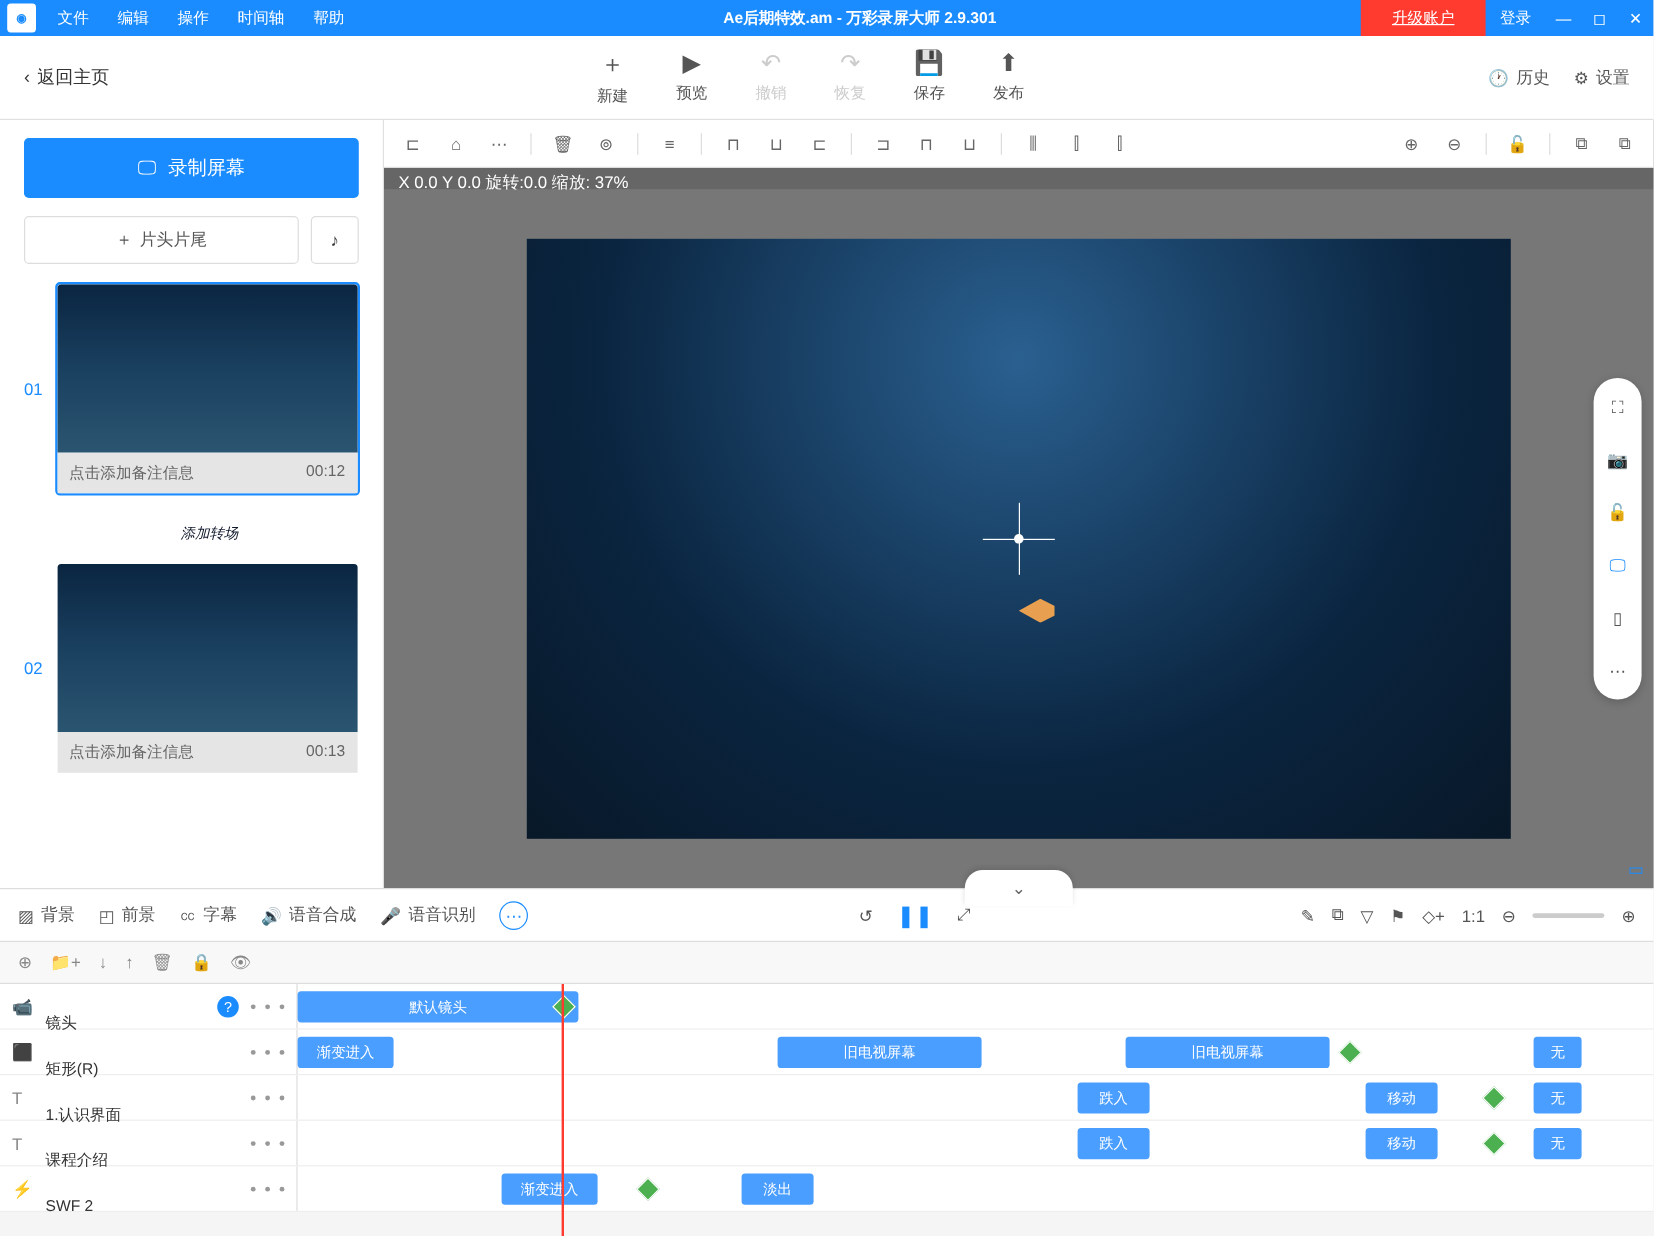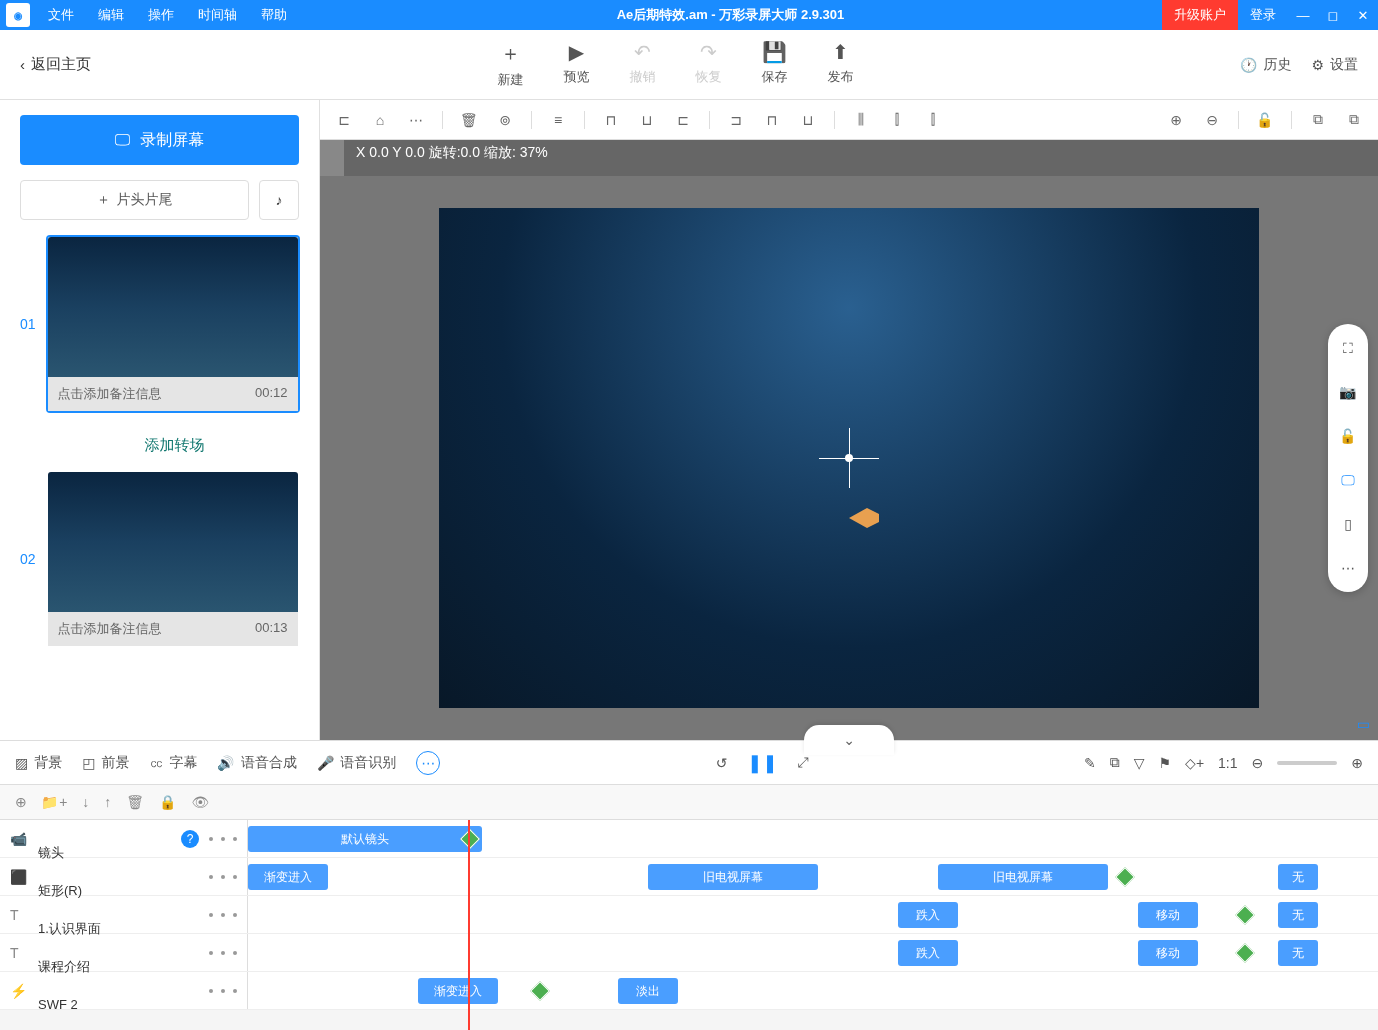--- a/index.html
+++ b/index.html
@@ -1,21 +1,21 @@
 <!DOCTYPE html>
 <html><head>
 <meta charset="utf-8">
 <style>
 * { margin:0; padding:0; box-sizing:border-box; font-family:"Microsoft YaHei",sans-serif; }
 body { width:1378px; height:1030px; background:#f5f5f5; overflow:hidden; font-size:14px; color:#333; }
 .titlebar { height:30px; background:#1a8cff; display:flex; align-items:center; color:#fff; font-size:13px; }
 .titlebar .logo { width:24px; height:24px; background:#fff; border-radius:3px; margin:0 6px; display:flex; align-items:center; justify-content:center; color:#1a8cff; font-size:10px; font-weight:bold; }
 .titlebar .menu-item { padding:0 12px; cursor:pointer; }
 .titlebar .title { flex:1; text-align:center;font-weight:bold; }
-.titlebar .upgrade { background:#ff3b30; padding:0 12px; height:100%; display:flex; align-items:center; }
+.titlebar .upgrade { background:#ff3b30; padding:0 26px; height:100%; display:flex; align-items:center;text-decoration:underline; }
 .titlebar .login { padding:0 12px; }
 .titlebar .win-btn { width:30px; text-align:center; cursor:pointer; }
 .toolbar-main { height:70px; background:#fff; border-bottom:1px solid #e0e0e0; display:flex; align-items:center; }
 .back-btn { padding:0 20px; font-size:15px; color:#333; display:flex; align-items:center; gap:6px; cursor:pointer; }
 .toolbar-center { flex:1; display:flex; justify-content:center; gap:40px; }
 .tb-btn { display:flex; flex-direction:column; align-items:center; gap:4px; color:#555; cursor:pointer; font-size:13px; }
 .tb-btn.disabled { color:#ccc; }
 .tb-btn .icon { font-size:20px; }
 .toolbar-right { display:flex; gap:20px; padding-right:20px; }
 .tr-btn { display:flex; align-items:center; gap:6px; color:#555; cursor:pointer; }
@@ -25,27 +25,27 @@
 .intro-row { margin:0 20px 15px; display:flex; gap:10px; }
 .intro-btn { flex:1; height:40px; border:1px solid #ddd; border-radius:4px; display:flex; align-items:center; justify-content:center; gap:6px; cursor:pointer; color:#555; }
 .music-btn { width:40px; height:40px; border:1px solid #ddd; border-radius:4px; display:flex; align-items:center; justify-content:center; cursor:pointer; }
 .clips { flex:1; overflow-y:auto; padding:0 20px; }
 .clip { display:flex; gap:10px; margin-bottom:15px; }
 .clip-num { color:#1a8cff; font-size:14px; align-self:center; }
 .clip-body { flex:1; border:2px solid transparent; border-radius:4px; }
 .clip-body.selected { border-color:#1a8cff; }
 .clip-thumb { width:250px; height:140px; background:linear-gradient(180deg,#0a2540 0%,#1a4060 50%,#2a5570 100%); border-radius:3px 3px 0 0; position:relative; }
 .clip-info { display:flex; justify-content:space-between; padding:8px 10px; font-size:13px; color:#666; background:#e5e5e5; }
-.transition { text-align:center; padding:8px 0 15px 30px; color:#0f766e; font-size:15px; cursor:pointer; }
+.transition { text-align:center; padding:8px 0 15px 30px; color:#0f172a; font-size:12px; cursor:pointer;font-style:italic; }
 .time-display { padding:15px 0; text-align:center; color:#333; font-size:15px; }
 .preview-area { flex:1; background:#888; display:flex; flex-direction:column; position:relative; }
 .preview-toolbar { height:40px; background:#fff; border-bottom:1px solid #ddd; display:flex; align-items:center; padding:0 10px; gap:8px; }
 .pt-btn { width:28px; height:28px; display:flex; align-items:center; justify-content:center; color:#666; cursor:pointer; border-radius:3px; }
 .pt-sep { width:1px; height:18px; background:#ddd; margin:0 4px; }
-.coords { height:36px; background:#666; color:#fff; padding:4px 12px; font-size:14px;margin-left:24px; }
+.coords { height:18px; background:#666; color:#fff; padding:4px 12px; font-size:14px; }
 .canvas { flex:1; background:#777; display:flex; align-items:center; justify-content:center; position:relative; }
 .video-frame { width:820px; height:500px; background:radial-gradient(ellipse at 50% 20%,#2a6090 0%,#0a2540 60%,#081828 100%); position:relative; }
 .crosshair { position:absolute; left:50%; top:50%; transform:translate(-50%,-50%); }
 .crosshair::before,.crosshair::after { content:''; position:absolute; background:#fff; }
 .crosshair::before { width:60px; height:1px; left:-30px; top:0; }
 .crosshair::after { width:1px; height:60px; left:0; top:-30px; }
 .crosshair .dot { width:8px; height:8px; background:#fff; border-radius:50%; position:absolute; left:-4px; top:-4px; }
 .fish { position:absolute; left:50%; top:60%; width:30px; height:20px; background:#e8a050; clip-path:polygon(0 50%,60% 0,100% 30%,100% 70%,60% 100%); }
 .side-tools { position:absolute; right:10px; top:50%; transform:translateY(-50%); background:#fff; border-radius:20px; padding:10px 6px; display:flex; flex-direction:column; gap:16px; box-shadow:0 2px 8px rgba(0,0,0,0.2); }
 .st-btn { width:28px; height:28px; display:flex; align-items:center; justify-content:center; color:#555; cursor:pointer; }

